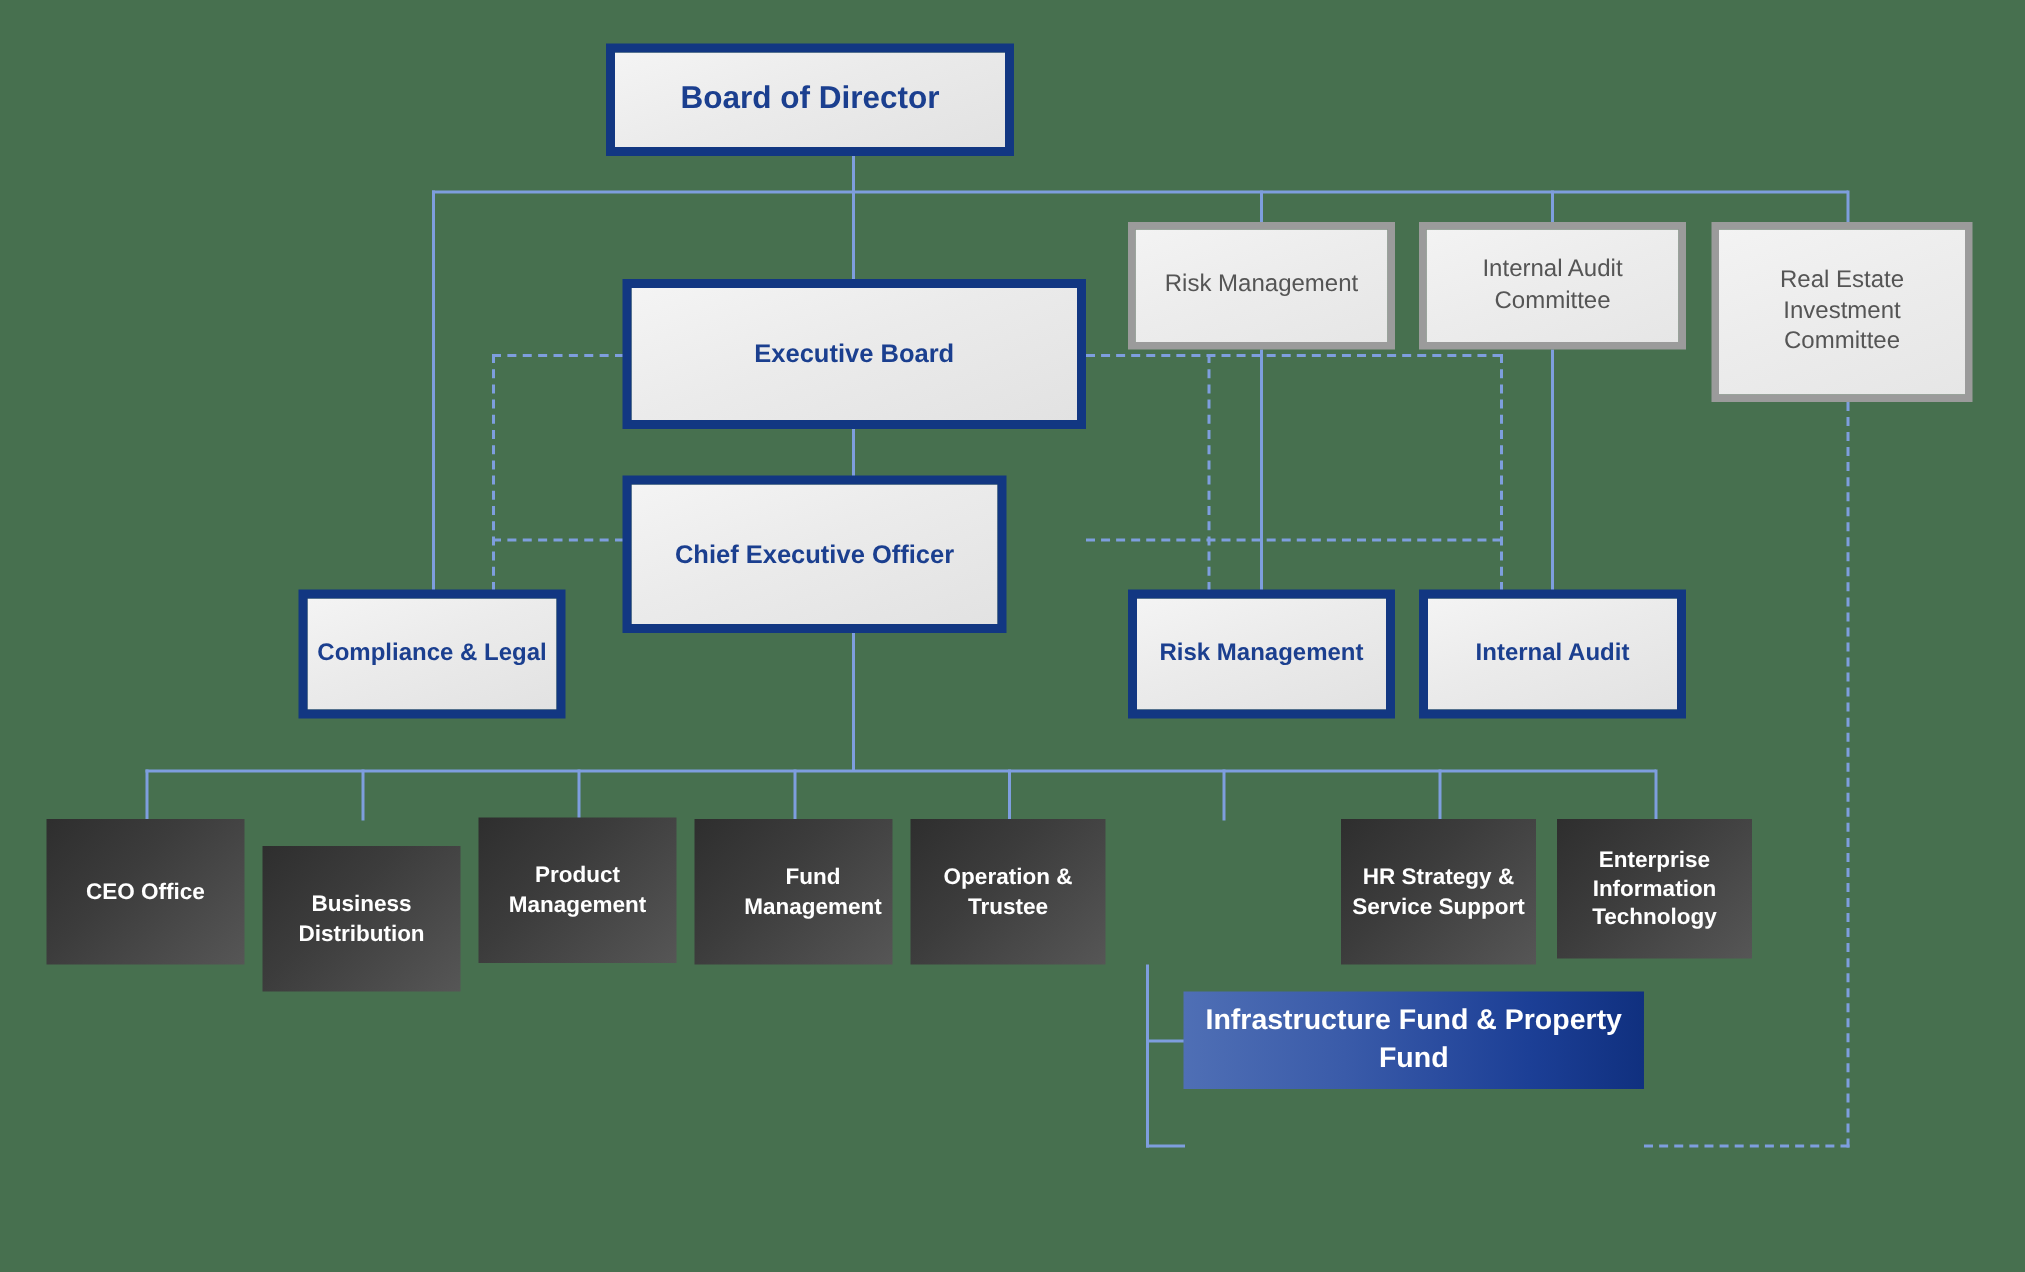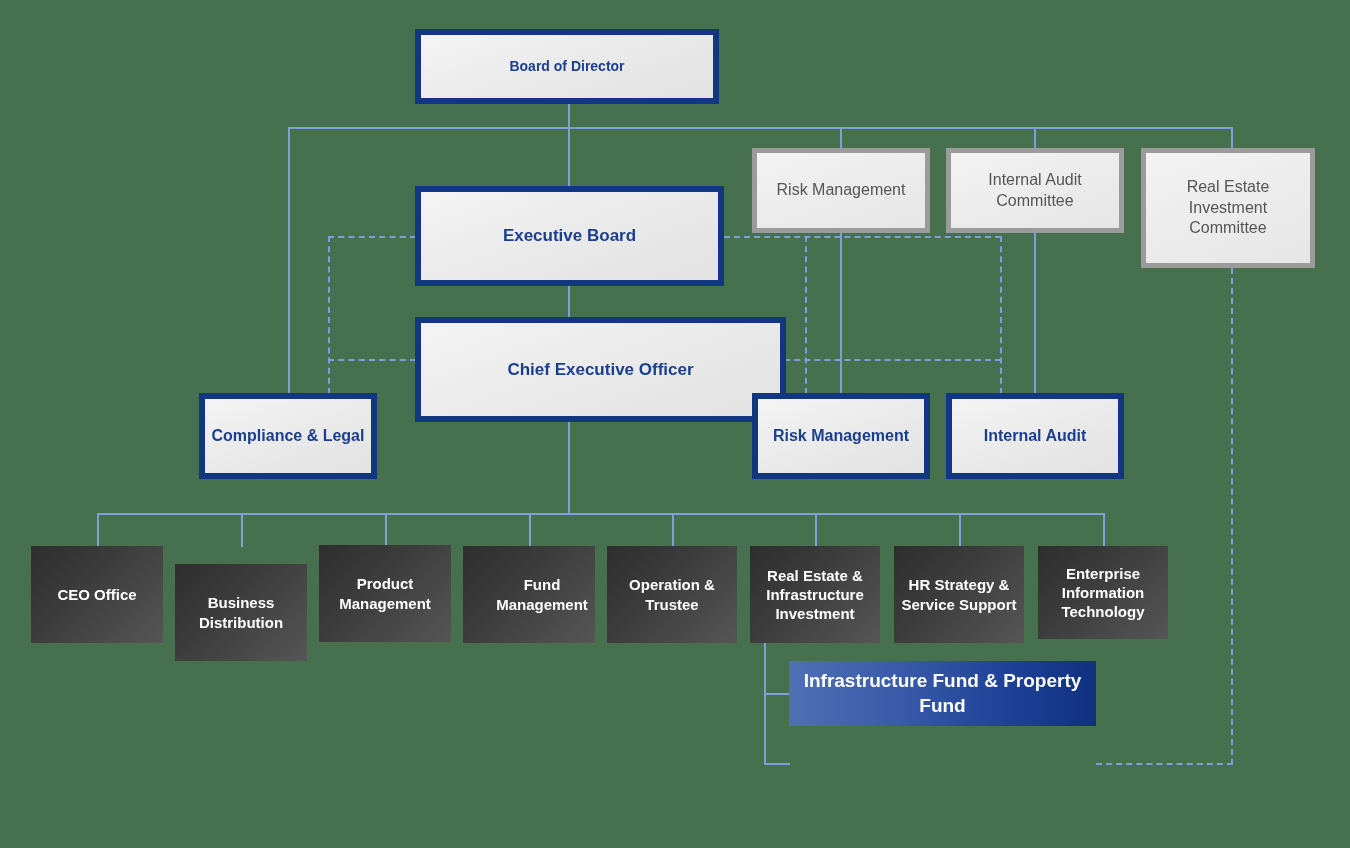--- a/index.html
+++ b/index.html
@@ -75,23 +75,23 @@
   }
 
   
   .node.fund {
     background: linear-gradient(90deg, #4f6fb5 0%, #3a5ba9 35%, #1c3f96 75%, #10307f 100%);
     color: #ffffff;
     font-weight: bold;
   }
 
   
-  #n-board        { left: 415px;  top: 29px;  width: 304px; height: 75px;  font-size: 14px; }
+  #n-board        { left: 404px;  top: 29px;  width: 272px; height: 75px;  font-size: 21px; }
   #n-exec         { left: 415px;  top: 186px; width: 309px; height: 100px; font-size: 17px; }
-  #n-ceo          { left: 415px;  top: 317px; width: 371px; height: 105px; font-size: 17px; text-align: center; }
+  #n-ceo          { left: 415px;  top: 317px; width: 256px; height: 105px; font-size: 17px; text-align: center; }
   #n-compliance   { left: 199px;  top: 393px; width: 178px; height: 86px;  font-size: 16px; }
   #n-risk2        { left: 752px;  top: 393px; width: 178px; height: 86px;  font-size: 16px; }
   #n-audit2       { left: 946px;  top: 393px; width: 178px; height: 86px;  font-size: 16px; }
 
   #n-riskcom      { left: 752px;  top: 148px; width: 178px; height: 85px;  font-size: 16px; }
   #n-auditcom     { left: 946px;  top: 148px; width: 178px; height: 85px;  font-size: 16px; }
   #n-reicom       { left: 1141px; top: 148px; width: 174px; height: 120px; font-size: 16px; }
 
   #n-ceooffice    { left: 31px;   top: 546px; width: 132px; height: 97px;  font-size: 15px; }
   #n-bizdist      { left: 175px;  top: 564px; width: 132px; height: 97px;  font-size: 15px; }
@@ -209,23 +209,20 @@
   </div>
 
   <div class="node dark" id="n-fundmgmt">
     <span class="lbl">Fund Management</span>
   </div>
 
   <div class="node dark" id="n-optrustee">
     <span class="lbl">Operation &amp; Trustee</span>
   </div>
 
-  <div class="node dark" id="n-reinfra">
-    <span class="lbl">Real Estate &amp; Infrastructure Investment</span>
-  </div>
 
   <div class="node dark" id="n-hr">
     <span class="lbl">HR Strategy &amp; Service Support</span>
   </div>
 
   <div class="node dark" id="n-eit">
     <span class="lbl">Enterprise Information Technology</span>
   </div>
 
   <div class="node fund" id="n-infrafund">

